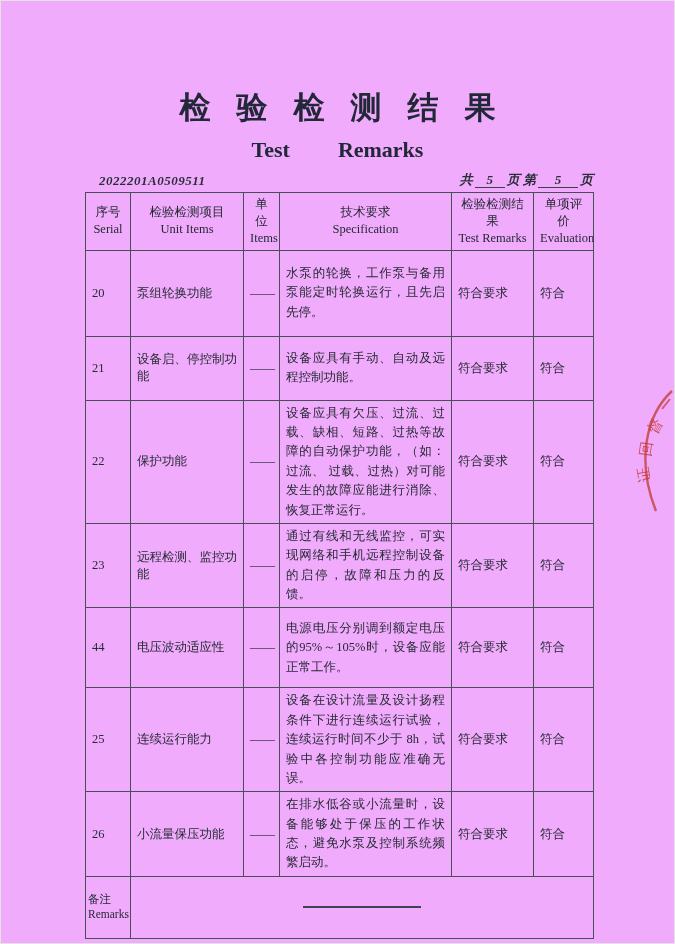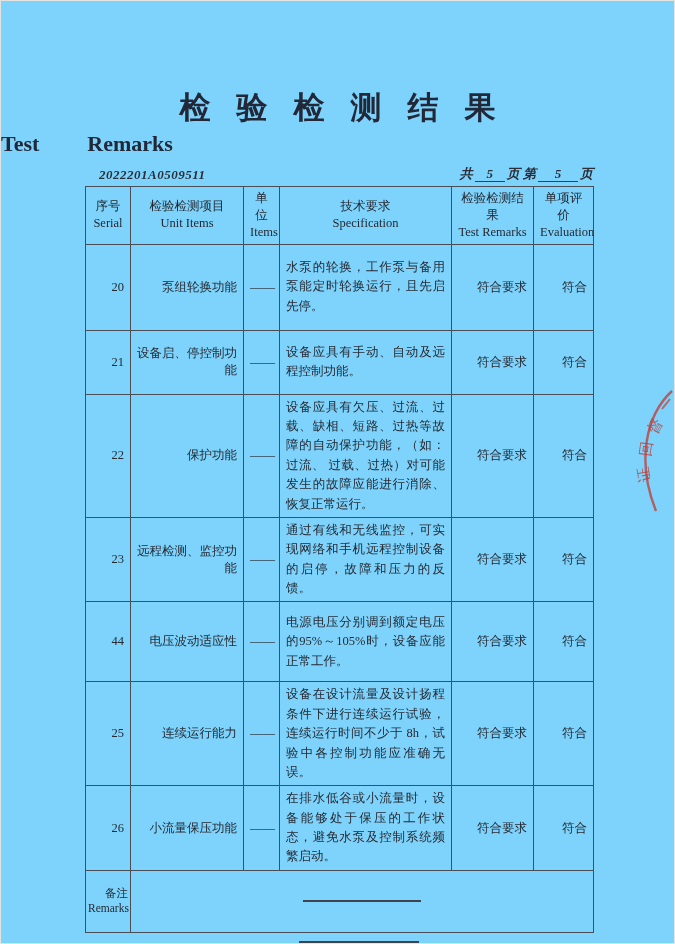--- a/index.html
+++ b/index.html
@@ -1,38 +1,39 @@
 <!DOCTYPE html>
 <html><head>
 <meta charset="utf-8">
 <style>
   html,body{margin:0;padding:0;background:#9a9a9a;}
   .page{
     position:relative;
     width:675px;height:944px;
     margin:0 auto;
-    background:#7dd3fc;
+    background:#f0abfc;
     border:1px solid #e3e3e1;
     box-sizing:border-box;
     overflow:hidden;
     font-family:"Liberation Serif","DejaVu Serif",serif;
     color:#262a33;
   }
   .title-zh{
     margin-top:86px;
     text-align:center;
     font-size:31px;
     font-weight:bold;
     letter-spacing:26px;
     padding-left:26px;
     color:#222838;
   }
   .title-en{
-    margin-top:2px;
+    margin-top:8px;
     display:flex;
+    justify-content:center;
     gap:48px;
     font-size:22px;
     font-weight:bold;
     color:#222838;
   }
   .meta{
     width:508px;
     margin:8px 0 0 84px;
     display:flex;
     justify-content:space-between;
@@ -70,21 +71,21 @@
   }
   table.results td,table.results th{
     border:1.5px solid #494d55;
     padding:3px 6px;
     vertical-align:middle;
     font-weight:normal;
     box-sizing:border-box;
   }
   th .zh,.lbl .zh{display:block;font-size:12.5px;line-height:1.35;}
   th .en,.lbl .en{display:block;font-size:12.5px;line-height:1.35;}
-  td.c{text-align:right;font-size:12.5px;margin-left:20px;}
+  td.c{text-align:left;font-size:12.5px;margin-left:20px;}
   td.spec{
     text-align:justify;
     font-size:12.5px;
     line-height:1.55;
     padding:4px 8px;
   }
   td.remarks-cell{position:relative;}
   .inline-rule{
     width:118px;height:0;
     border-top:2px solid #3f434b;

